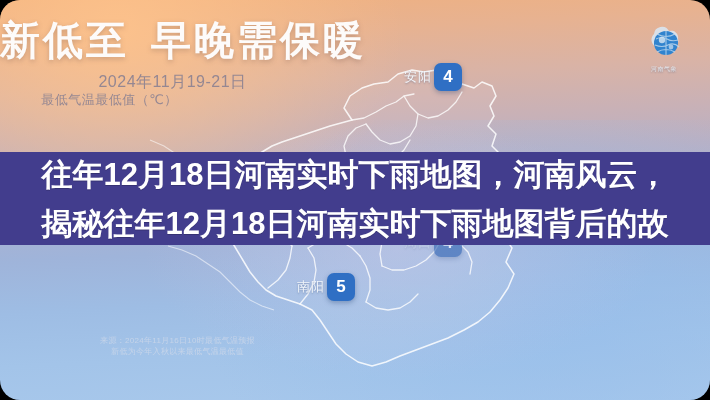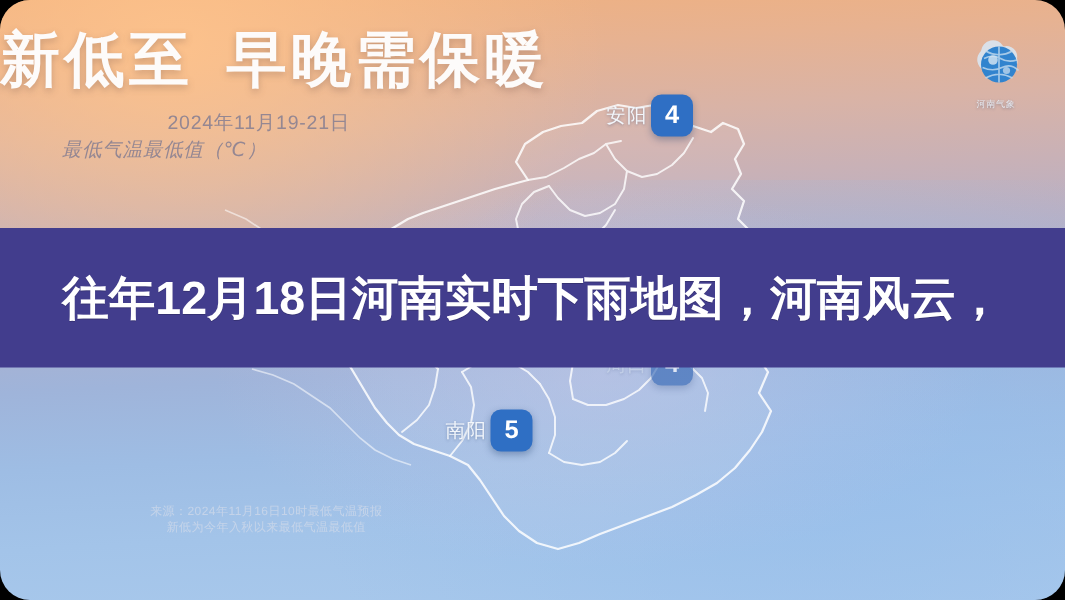--- a/index.html
+++ b/index.html
@@ -57,33 +57,32 @@
     font-weight:700;
     color:#fdfbfa;
     text-shadow:0 2px 5px rgba(120,90,80,.35);
     white-space:nowrap;
   }
   .headline .gap { display:inline-block; width:22px; }
 
   .sub1 {
     position:absolute; left:0; top:73px; width:700px;
     text-align:center;
+    font-size:16px; line-height:17px;
+    color:#8e8392;
+    letter-spacing:.5px;
+    opacity:.92;
+  }
+  .sub2 {
+    position:absolute; left:0; top:91px; width:574px;
+    text-align:center;
     font-size:13px; line-height:17px;
     color:#8e8392;
     letter-spacing:.5px;
     opacity:.92;
-  }
-  .sub2 {
-    position:absolute; left:0; top:91px; width:574px;
-    text-align:center;
-    font-size:13px; line-height:17px;
-    color:#8e8392;
-    letter-spacing:.5px;
-    opacity:.92;
-    font-style:italic;
   }
   
   .headline, .sub1, .sub2 { padding-right:355px; }
 
   
   .logo {
     position:absolute; right:20px; top:18px;
     width:52px; height:56px;
     opacity:.9;
   }
@@ -251,15 +250,16 @@
     <span class="badge">5</span>
   </div>
 
   <div class="footnote">
     <div>来源：2024年11月16日10时最低气温预报</div>
     <div>新低为今年入秋以来最低气温最低值</div>
   </div>
 
   <div id="caption-band">
     <div class="cap-line">往年12月18日河南实时下雨地图，河南风云，</div>
+    <div class="cap-line">揭秘往年12月18日河南实时下雨地图背后的故</div>
   </div>
 
 </div>
 
 </body></html>

